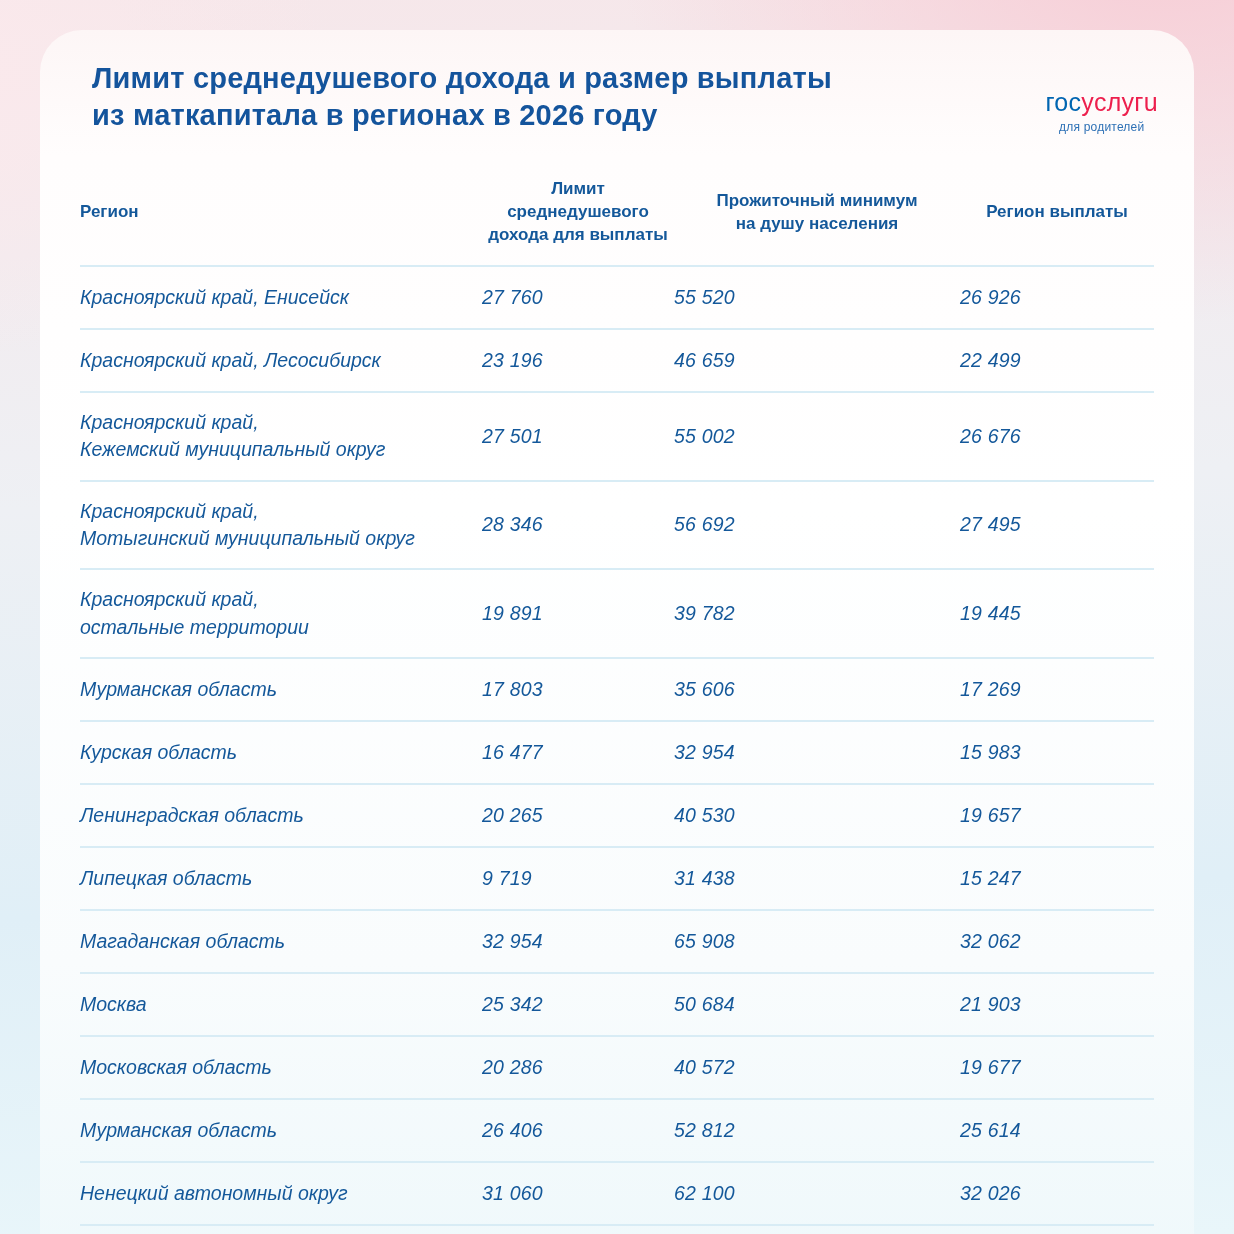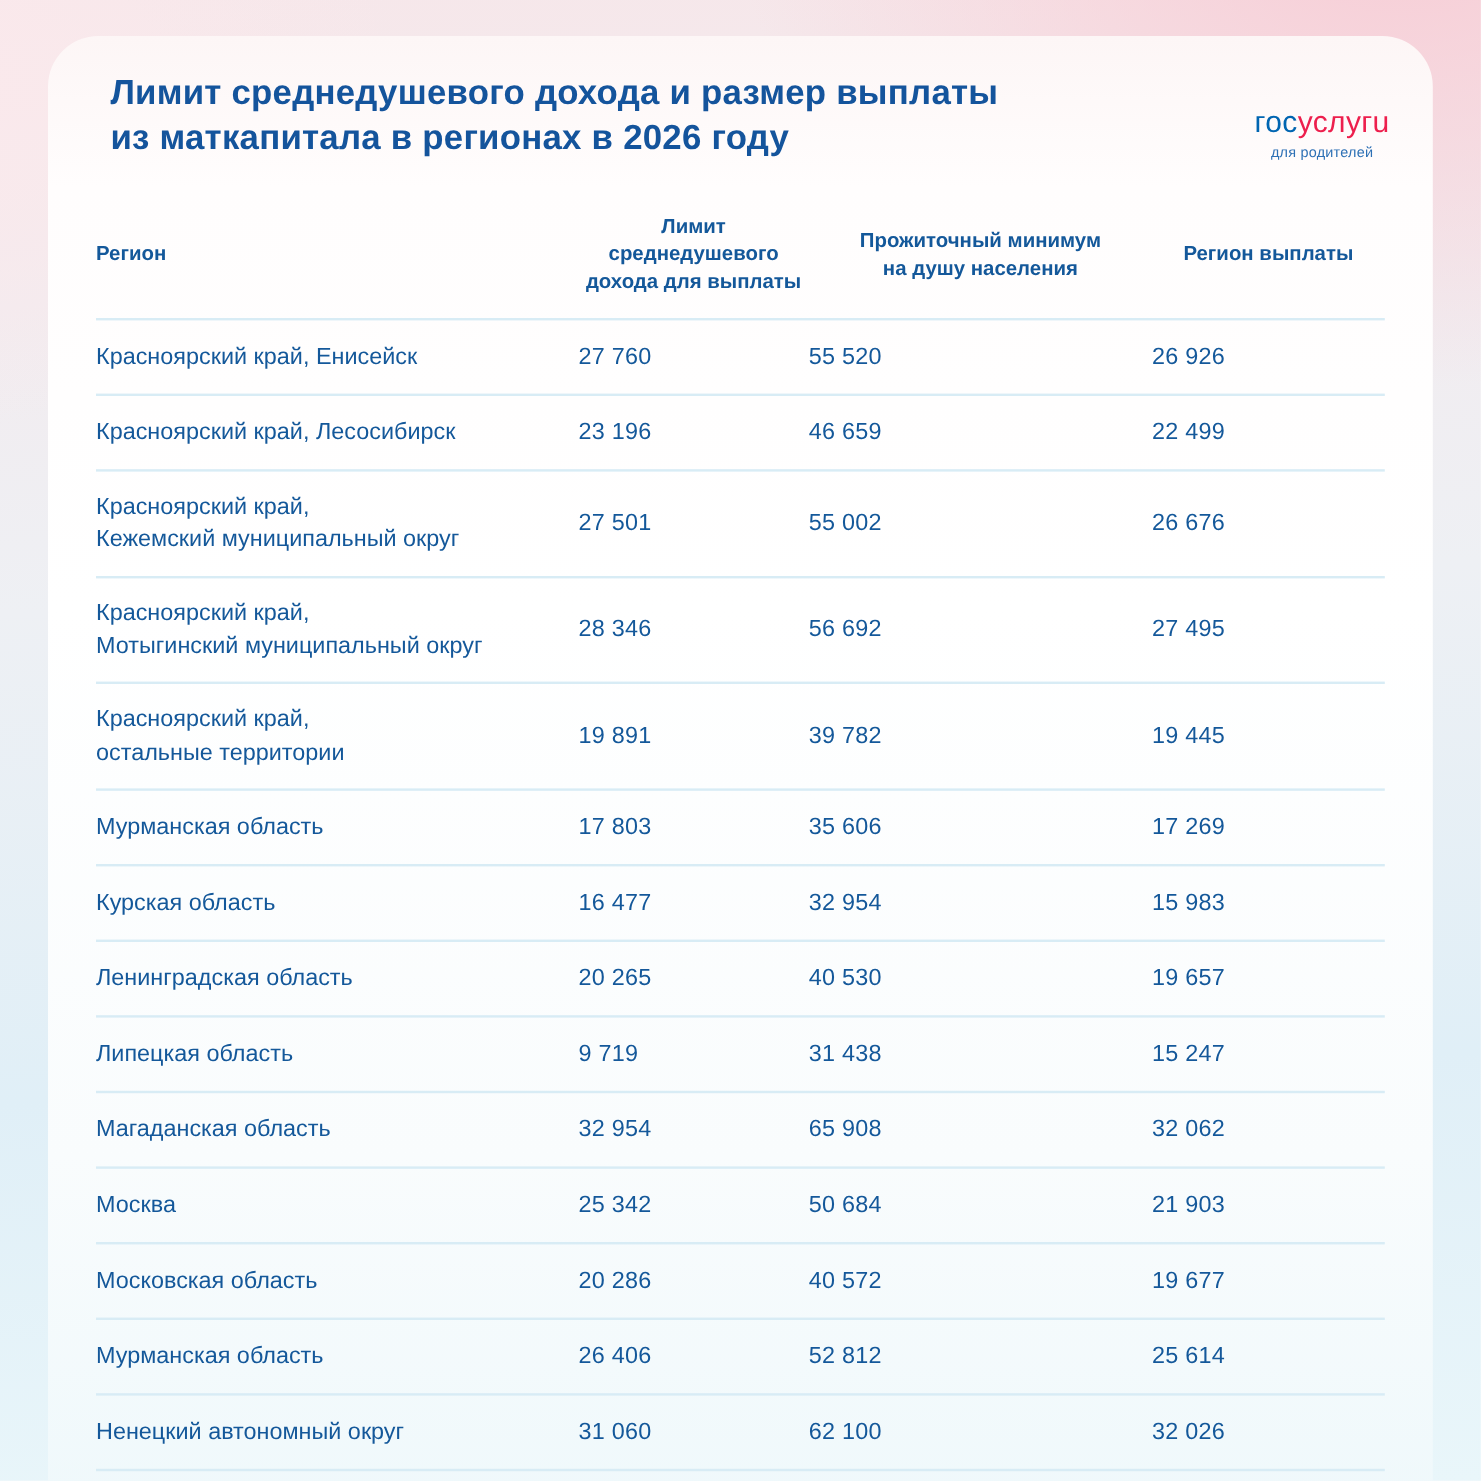--- a/index.html
+++ b/index.html
@@ -77,20 +77,21 @@
     line-height:1.35;
   }
   .th{white-space:pre-line;}
   .th.center{text-align:center;}
   .trow{
     padding:16px 0;
     color:var(--table-text);
     font-size:19.5px;
     line-height:1.4;
     min-height:63px;
+    font-style:italic;
   }
   .td-region{white-space:pre-line;padding-right:10px;}
   .td-num{letter-spacing:0.2px;}
 </style>
 </head>
 <body>
 
 <div class="card">
 
   <div class="card-header">

